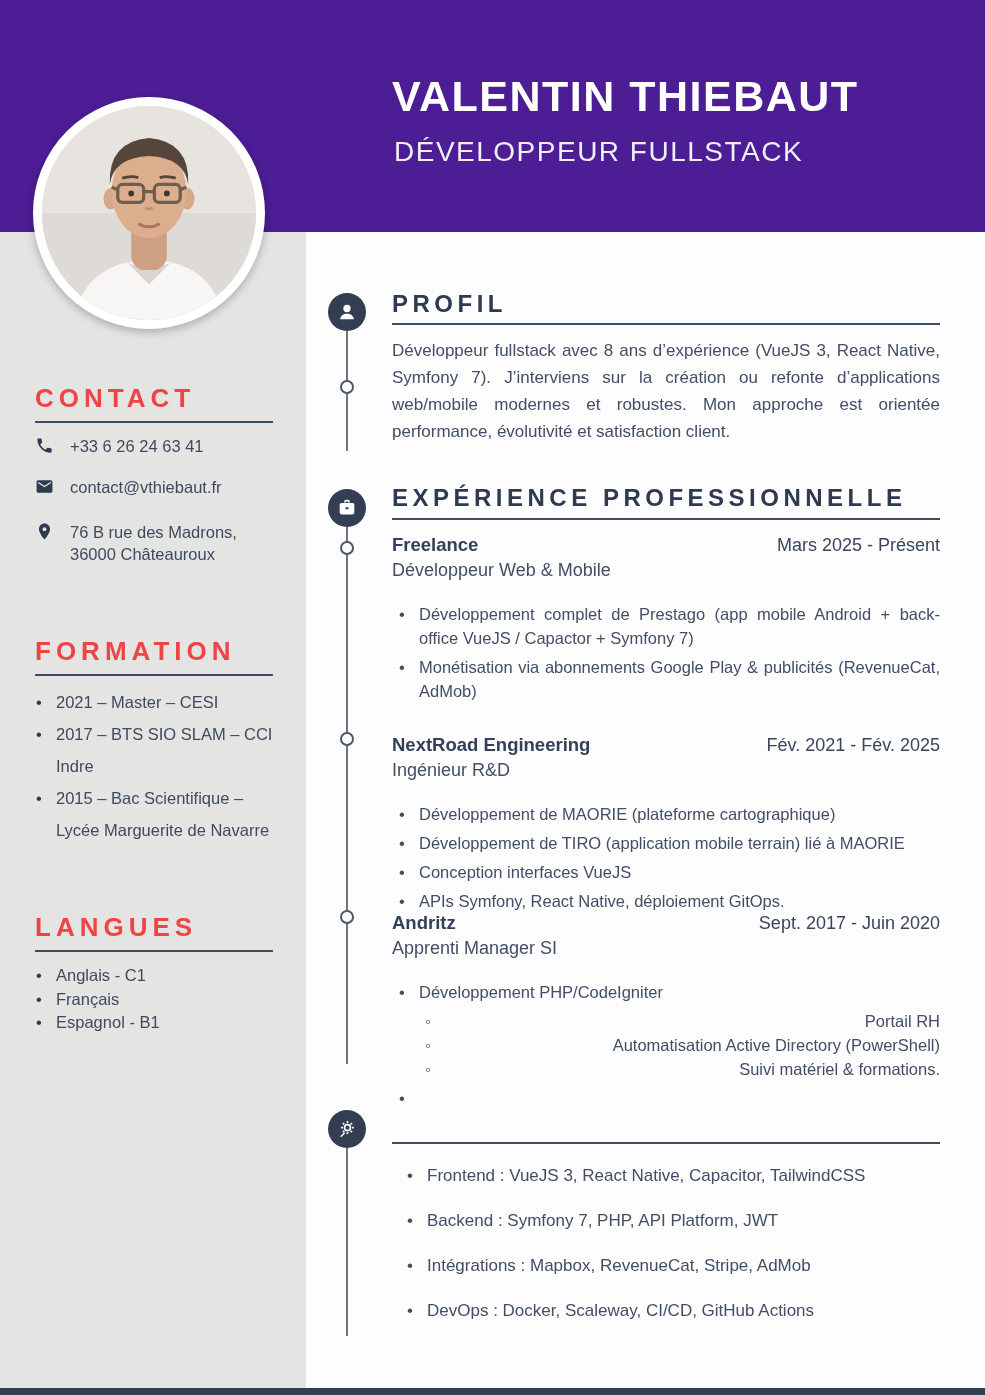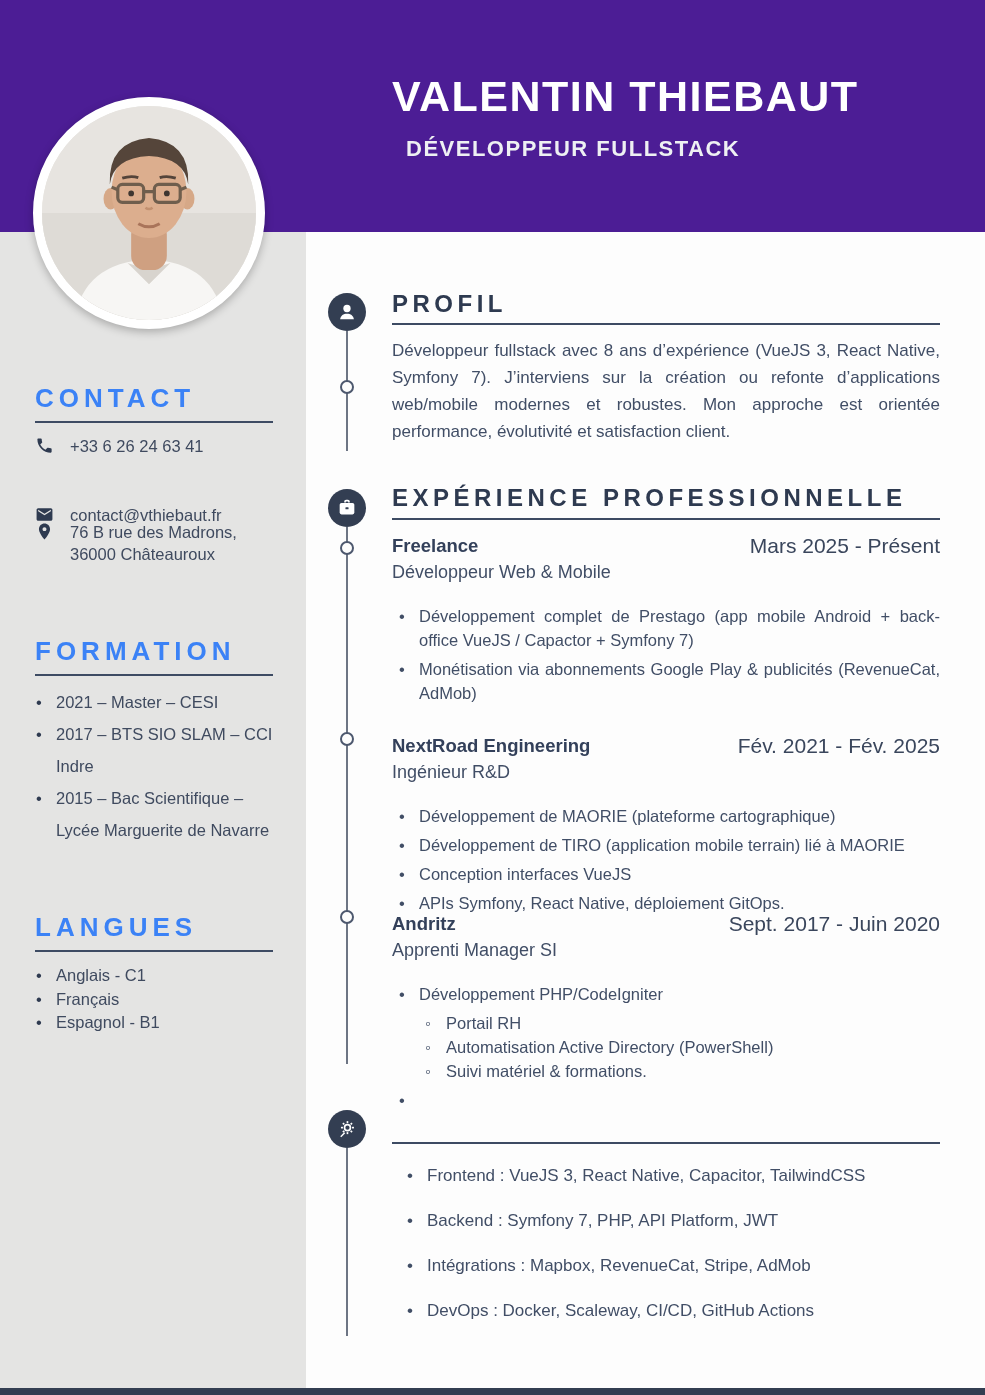--- a/index.html
+++ b/index.html
@@ -2,32 +2,32 @@
 <html><head>
 <meta charset="utf-8">
 <style>
   html,body{margin:0;padding:0;background:#fff;}
   .page{position:relative;width:985px;height:1395px;background:#fdfdfd;
         font-family:"Liberation Sans",sans-serif;overflow:hidden;color:#414e66;}
   
   .header{position:absolute;left:0;top:0;width:100%;height:232px;background:#4c1d95;}
   .name{position:absolute;left:392px;top:72px;font-size:43px;font-weight:bold;
         color:#ffffff;letter-spacing:1.5px;white-space:nowrap;}
-  .subtitle{position:absolute;left:394px;top:136px;font-size:22px;font-weight:700;
-        color:#eef0f3;letter-spacing:1.5px;white-space:nowrap;margin-left:12px;}
+  .subtitle{position:absolute;left:394px;top:136px;font-size:28px;font-weight:400;
+        color:#eef0f3;letter-spacing:1.5px;white-space:nowrap;}
   
   .sidebar{position:absolute;left:0;top:232px;width:306px;height:1156px;background:#e4e4e3;}
   .footer-bar{position:absolute;left:0;bottom:0;width:100%;height:7px;background:#333e52;}
   
   .photo-wrap{position:absolute;left:33px;top:97px;width:214px;height:214px;border-radius:50%;
         border:9px solid #ffffff;overflow:hidden;background:#e7e4e0;
         box-shadow:0 3px 8px rgba(0,0,0,.25);z-index:5;}
   .photo-wrap svg{display:block;width:100%;height:100%;}
   
-  .side-h{position:absolute;left:35px;font-size:26px;font-weight:bold;color:#3b82f6;
+  .side-h{position:absolute;left:35px;font-size:26px;font-weight:bold;color:#ef4444;
         letter-spacing:5px;white-space:nowrap;}
   .side-rule{position:absolute;left:35px;width:238px;height:2px;background:#3d4b63;}
   .contact-row{position:absolute;left:35px;width:250px;display:flex;gap:16px;
         font-size:16.5px;color:#3f4a5f;line-height:22px;}
   .contact-row svg{flex:0 0 auto;width:19px;height:19px;fill:#2e3a50;margin-top:1px;}
   .pre{white-space:pre-line;}
   .side-list{position:absolute;left:35px;width:250px;margin:0;padding:0;list-style:none;
         font-size:16.5px;color:#3f4a5f;}
   .side-list li{position:relative;padding-left:21px;}
   .side-list li::before{content:"•";position:absolute;left:1px;color:#2e3a50;}
@@ -35,27 +35,27 @@
   .lh-tight li{line-height:23.5px;}
   
   .main-h{position:absolute;left:392px;font-size:24px;font-weight:bold;color:#2e3a50;
         letter-spacing:4.5px;white-space:nowrap;}
   .main-rule{position:absolute;left:392px;width:548px;height:2px;background:#3d4b63;}
   .profil-text{position:absolute;left:392px;top:337px;width:548px;font-size:17px;
         line-height:27px;text-align:justify;color:#414e66;}
   .job{position:absolute;left:392px;width:548px;}
   .job-head{display:flex;justify-content:space-between;align-items:center;}
   .company{font-size:18.5px;font-weight:bold;color:#33405a;}
-  .dates{font-size:21px;color:#3a465c;}
+  .dates{font-size:18px;color:#3a465c;}
   .role{font-size:18px;color:#414e66;margin-top:4px;}
   .blist{margin:21px 0 0;padding:0;list-style:none;}
   .blist li{position:relative;padding-left:27px;font-size:16.5px;line-height:24px;
         text-align:justify;color:#414e66;margin-bottom:5px;}
   .blist li::before{content:"•";position:absolute;left:7px;color:#414e66;}
-  .sublist{margin:0 0 0 27px;padding:0;list-style:none;}
+  .sublist{margin:0 0 0 27px;padding:0;list-style:none;text-align:right;}
   .sublist li{position:relative;padding-left:27px;font-size:16.5px;line-height:24px;
         color:#414e66;}
   .sublist li::before{content:"◦";position:absolute;left:6px;color:#414e66;}
   .skills{position:absolute;left:392px;top:1158px;width:548px;margin:8px;padding:0;list-style:none;}
   .skills li{position:relative;padding-left:27px;font-size:17px;line-height:20px;
         color:#414e66;margin-bottom:25px;}
   .skills li::before{content:"•";position:absolute;left:7px;color:#414e66;}
   
   .tl-line{position:absolute;left:346px;width:2px;background:#6d7584;}
   .tl-node{position:absolute;left:340px;width:14px;height:14px;box-sizing:border-box;
@@ -106,21 +106,21 @@
   <div class="side-h" style="top:383px">CONTACT</div>
   <div class="side-rule" style="top:421px"></div>
 
   <div class="contact-row" style="top:435px">
     <svg viewBox="0 0 24 24">
         <path d="M6.62 10.79c1.44 2.83 3.76 5.14 6.59 6.59l2.2-2.2c.27-.27.67-.36 1.02-.24 1.12.37 2.33.57 3.57.57.55 0 1 .45 1 1V20c0 .55-.45 1-1 1-9.39 0-17-7.61-17-17 0-.55.45-1 1-1h3.5c.55 0 1 .45 1 1 0 1.25.2 2.45.57 3.57.11.35.03.74-.25 1.02l-2.2 2.2z"></path>
       </svg>
     <span>+33 6 26 24 63 41</span>
   </div>
 
-  <div class="contact-row" style="top:504px">
+  <div class="contact-row" style="top:476px">
     <svg viewBox="0 0 24 24">
         <path d="M20 4H4c-1.1 0-1.99.9-1.99 2L2 18c0 1.1.9 2 2 2h16c1.1 0 2-.9 2-2V6c0-1.1-.9-2-2-2zm0 4l-8 5-8-5V6l8 5 8-5v2z"></path>
       </svg>
     <span>contact@vthiebaut.fr</span>
   </div>
 
   <div class="contact-row" style="top:521px">
     <svg viewBox="0 0 24 24">
         <path d="M12 2C8.13 2 5 5.13 5 9c0 5.25 7 13 7 13s7-7.75 7-13c0-3.87-3.13-7-7-7zm0 9.5c-1.38 0-2.5-1.12-2.5-2.5s1.12-2.5 2.5-2.5 2.5 1.12 2.5 2.5-1.12 2.5-2.5 2.5z"></path>
       </svg>

